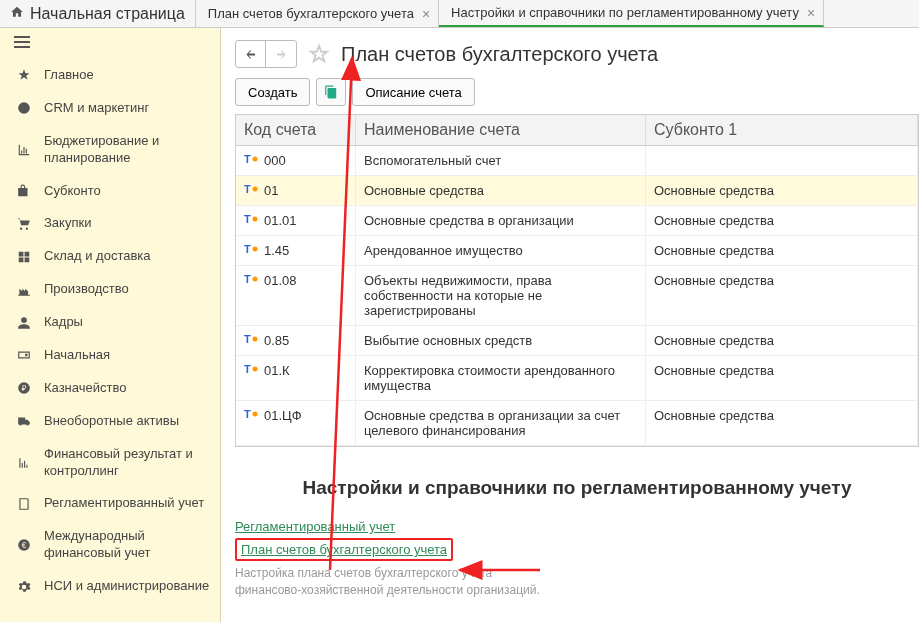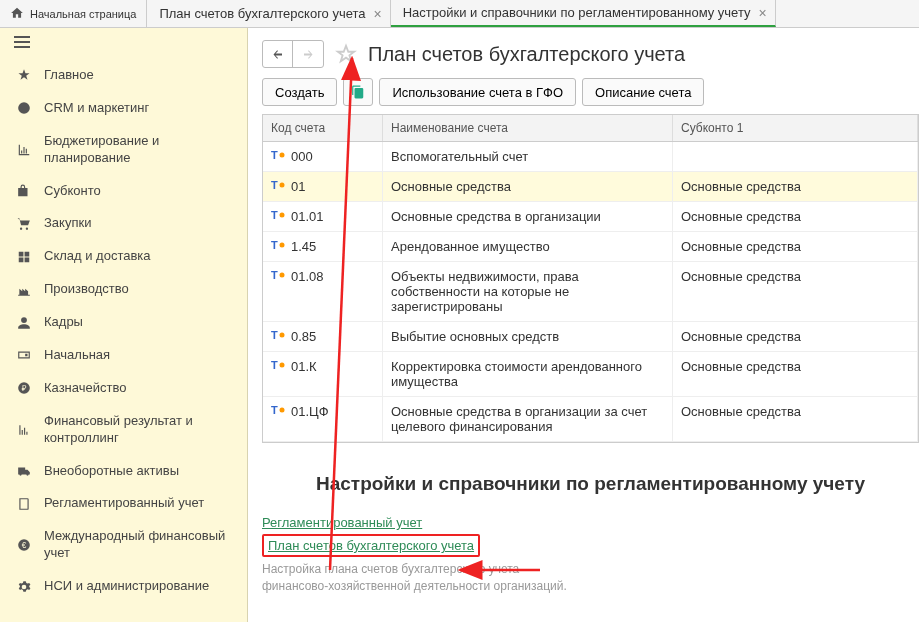--- a/index.html
+++ b/index.html
@@ -1,47 +1,47 @@
 <!DOCTYPE html>
 <html><head>
 <meta charset="utf-8">
 <style>
 * { box-sizing: border-box; margin: 0; padding: 0; }
 body { font-family: Arial, sans-serif; font-size: 13px; color: #333; background: #fff; width: 919px; height: 622px; overflow: hidden; }
 
 .top-tabs { display: flex; align-items: center; height: 28px; border-bottom: 1px solid #ccc; background: #f5f5f5; }
-.home-tab { display: flex; align-items: center; padding: 0 10px; height: 100%; border-right: 1px solid #ccc; font-size: 11px; }
+.home-tab { display: flex; align-items: center; padding: 0 10px; height: 100%; border-right: 1px solid #ccc; font-size: 16px; }
 .home-tab svg { margin-right: 6px; }
 .tab { display: flex; align-items: center; padding: 0 8px 0 12px; height: 100%; border-right: 1px solid #ccc; font-size: 13px; position: relative; }
 .tab.active { border-bottom: 2px solid #2ea03f; }
 .tab-close { margin-left: 8px; font-size: 14px; color: #888; cursor: pointer; }
 
 .layout { display: flex; height: calc(100% - 28px); }
 
-.sidebar { width: 248px; background: #fef9d8; border-right: 1px solid #d8d3b0; overflow-y: auto; }
+.sidebar { width: 221px; background: #fef9d8; border-right: 1px solid #d8d3b0; overflow-y: auto; }
 .sidebar-item { display: flex; align-items: center; padding: 8px 10px 8px 14px; cursor: pointer; font-size: 13px; line-height: 1.3; color: #444; }
 .sidebar-item .icon { width: 20px; display: flex; justify-content: center; margin-right: 10px; flex-shrink: 0; }
 .sidebar-item .icon svg { fill: #555; }
 .menu-toggle { padding: 8px 14px; cursor: pointer; }
 
 .content { flex: 1; padding: 12px 0 0 14px; overflow: hidden; display: flex; flex-direction: column; }
 
 .page-header { display: flex; align-items: center; margin-bottom: 10px; }
 .nav-btns { display: flex; border: 1px solid #bbb; border-radius: 3px; margin-right: 8px; height: 28px; }
 .nav-btn { width: 30px; display: flex; align-items: center; justify-content: center; cursor: pointer; }
 .nav-btn:first-child { border-right: 1px solid #bbb; }
 .star-btn { width: 28px; height: 28px; display: flex; align-items: center; justify-content: center; margin-right: 8px; }
 .page-title { font-size: 20px; font-weight: normal; color: #333; }
 
 .toolbar { display: flex; gap: 6px; margin-bottom: 8px; }
 .btn { border: 1px solid #bbb; background: #fafafa; padding: 5px 12px; border-radius: 3px; cursor: pointer; font-size: 13px; height: 28px; display: flex; align-items: center; }
 .btn.icon-only { padding: 5px 7px; }
 
 .table { border: 1px solid #ccc; border-top: 1px solid #ccc; }
-.table-header { display: flex; background: #f3f3f3; border-bottom: 1px solid #ccc; font-size: 12px; color: #555; }
+.table-header { display: flex; background: #f3f3f3; border-bottom: 1px solid #ccc; font-size: 16px; color: #555; }
 .th { padding: 6px 8px; border-right: 1px solid #ddd; }
 .col-code { width: 120px; }
 .col-name { width: 290px; }
 .col-sub { flex: 1; }
 .table-row { display: flex; border-bottom: 1px solid #eee; }
 .table-row.highlight { background: #fffbdc; }
 .td { padding: 7px 8px; border-right: 1px solid #eee; font-size: 13px; }
 .td.col-code { display: flex; align-items: flex-start; }
 .td.col-code .t-icon { margin-right: 6px; display: flex; align-items: center; flex-shrink: 0; }
 
@@ -160,32 +160,32 @@
           <svg width="14" height="14" viewBox="0 0 24 24">
             <circle cx="12" cy="12" r="10" fill="#555"></circle>
             <text x="12" y="17" font-size="14" fill="#fef9d8" text-anchor="middle">₽</text>
           </svg>
         </span>
       <span>Казначейство</span>
     </div>
     <div class="sidebar-item">
       <span class="icon">
           <svg width="14" height="14" viewBox="0 0 24 24">
+            <path d="M2 6h12v4h4l4 4v4h-2a2 2 0 1 1-4 0H8a2 2 0 1 1-4 0H2z"></path>
+          </svg>
+        </span>
+      <span>Внеоборотные активы</span>
+    </div>
+    <div class="sidebar-item">
+      <span class="icon">
+          <svg width="14" height="14" viewBox="0 0 24 24">
             <path d="M4 20V4h2v16zm4 0v-8h2v8zm4 0V8h2v12zm4 0v-5h2v5z"></path>
           </svg>
         </span>
       <span>Финансовый результат и контроллинг</span>
-    </div>
-    <div class="sidebar-item">
-      <span class="icon">
-          <svg width="14" height="14" viewBox="0 0 24 24">
-            <path d="M2 6h12v4h4l4 4v4h-2a2 2 0 1 1-4 0H8a2 2 0 1 1-4 0H2z"></path>
-          </svg>
-        </span>
-      <span>Внеоборотные активы</span>
     </div>
     <div class="sidebar-item">
       <span class="icon">
           <svg width="14" height="14" viewBox="0 0 24 24">
             <path d="M4 2h14a2 2 0 0 1 2 2v16a2 2 0 0 1-2 2H4zm2 2v16h12V4z"></path>
           </svg>
         </span>
       <span>Регламентированный учет</span>
     </div>
     <div class="sidebar-item">
@@ -229,21 +229,20 @@
       <h1 class="page-title">План счетов бухгалтерского учета</h1>
     </div>
 
     <div class="toolbar">
       <button class="btn">Создать</button>
       <button class="btn icon-only">
           <svg width="14" height="14" viewBox="0 0 24 24">
             <path fill="#2a8" d="M16 1H4a2 2 0 0 0-2 2v14h2V3h12zm3 4H8a2 2 0 0 0-2 2v14a2 2 0 0 0 2 2h11a2 2 0 0 0 2-2V7a2 2 0 0 0-2-2z"></path>
           </svg>
         </button>
-      <button class="btn">Использование счета в ГФО</button>
       <button class="btn">Описание счета</button>
     </div>
 
     <div class="table">
       <div class="table-header">
         <div class="th col-code">Код счета</div>
         <div class="th col-name">Наименование счета</div>
         <div class="th col-sub">Субконто 1</div>
       </div>
       <div id="tbody">

